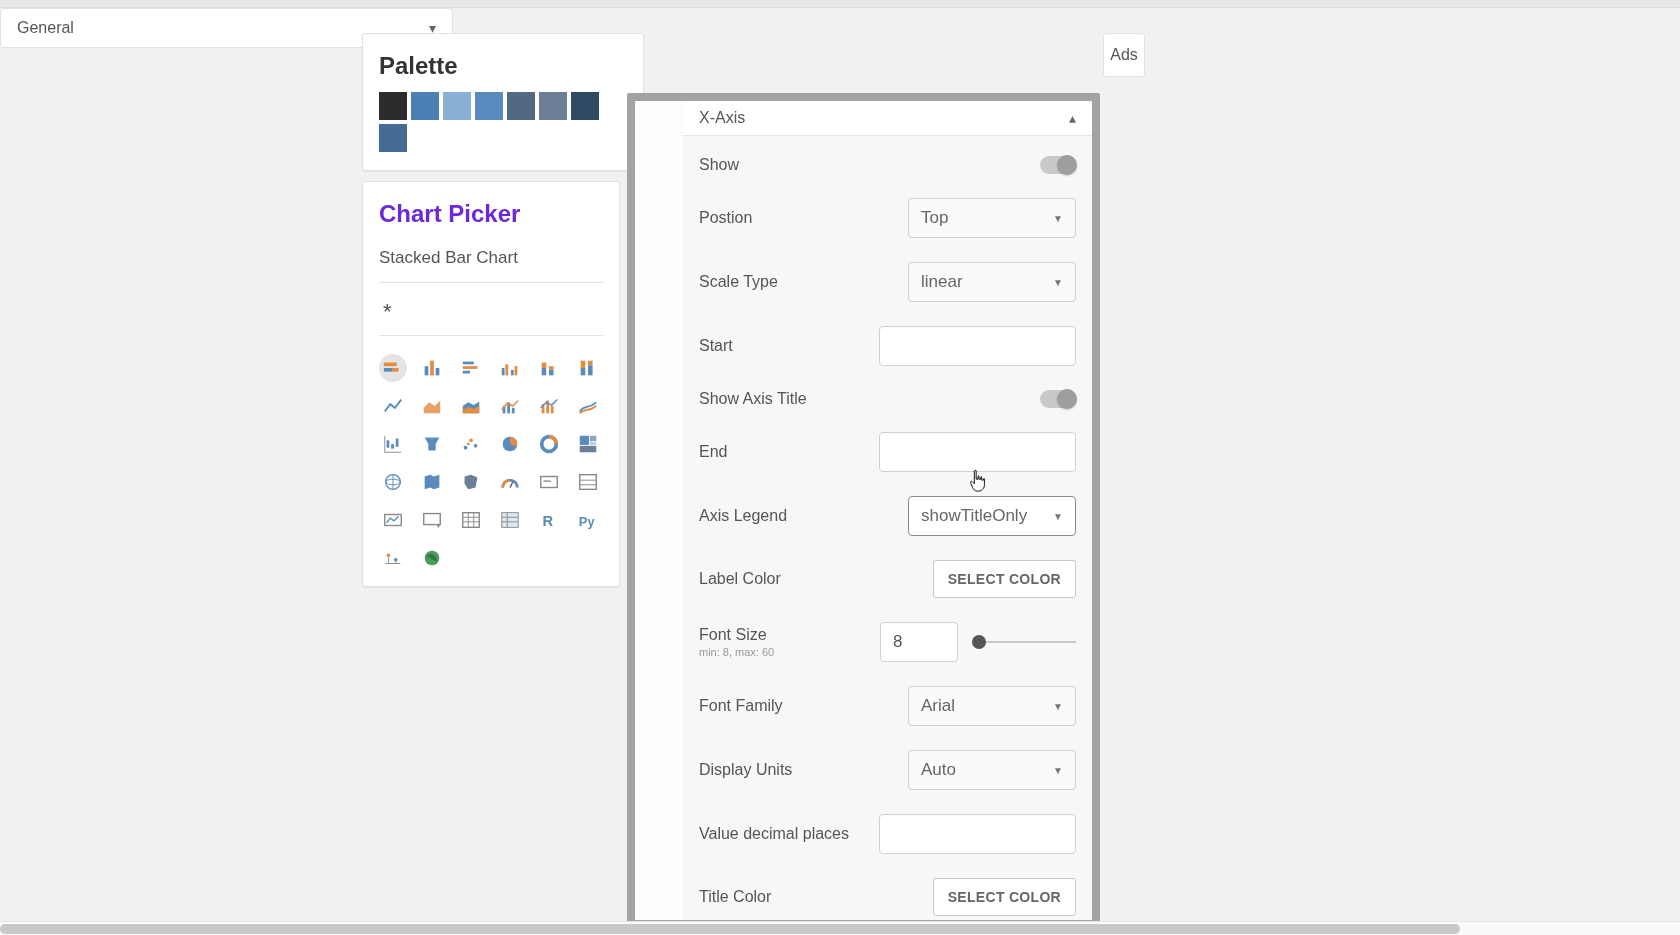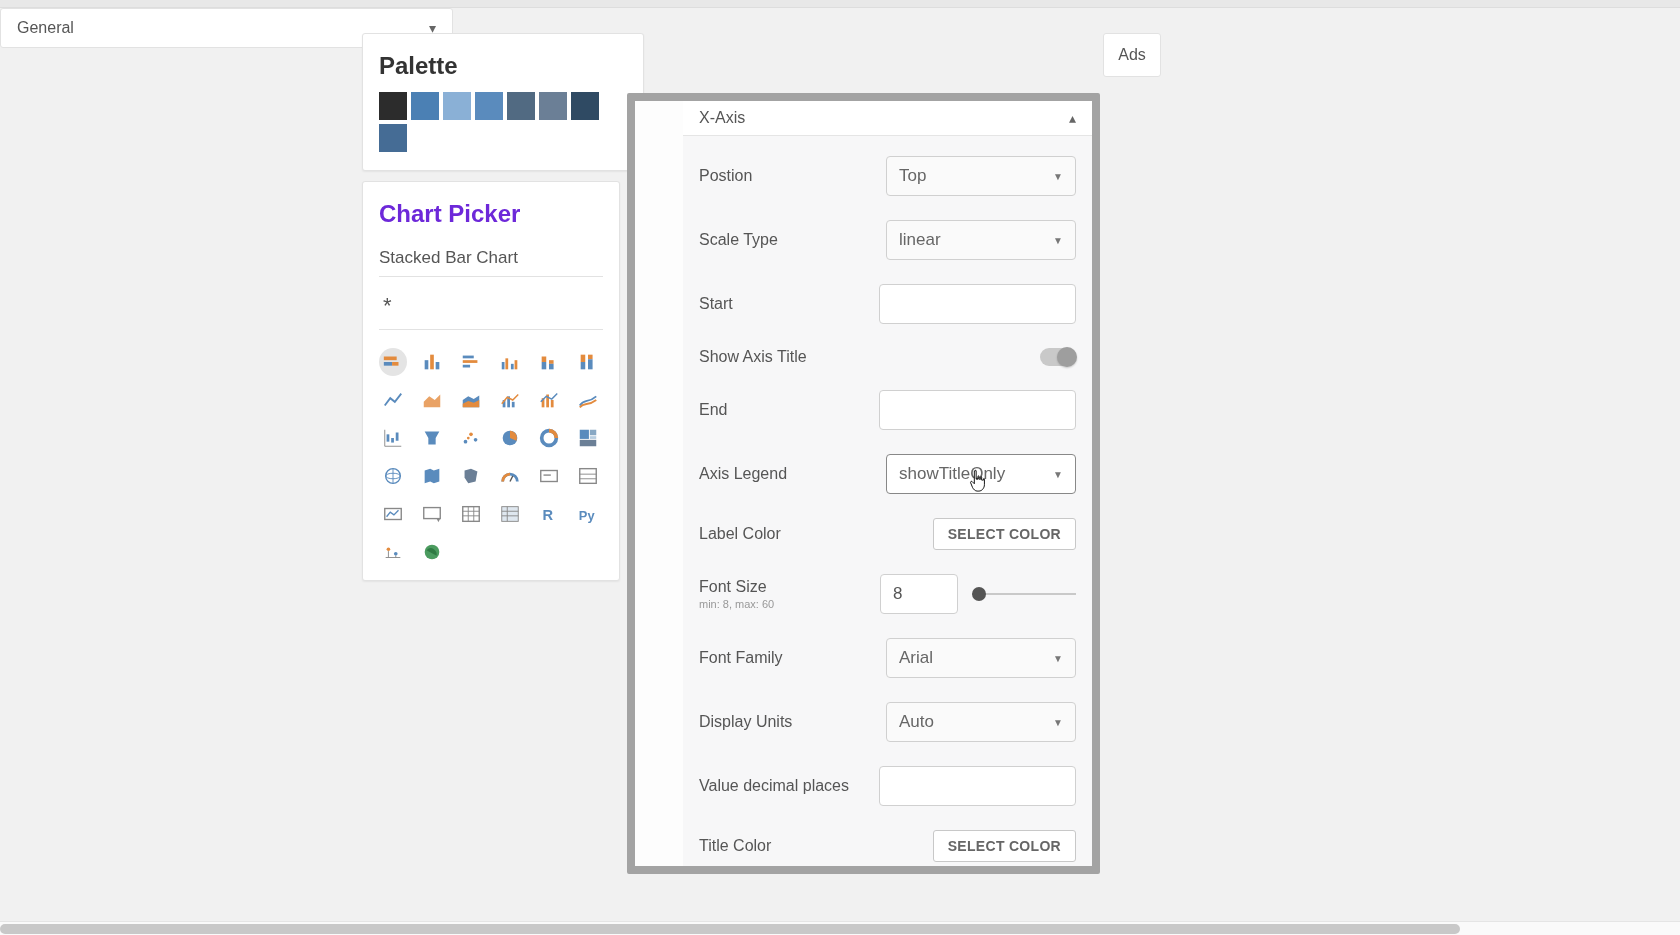--- a/index.html
+++ b/index.html
@@ -17,21 +17,21 @@
 
   
   .palette-panel { left: 362px; top: 25px; width: 282px; padding: 18px 16px 18px 16px; }
   .palette-title { font-size: 24px; font-weight: 600; color: #333; margin-bottom: 12px; }
   .swatches { display: flex; flex-wrap: wrap; gap: 4px; }
   .swatch { width: 28px; height: 28px; }
 
   
   .chartpicker-panel { left: 362px; top: 173px; width: 258px; padding: 18px 16px 14px 16px; }
   .cp-title { font-size: 24px; font-weight: 600; color: #6d28d9; margin-bottom: 20px; }
-  .cp-subtitle { font-size: 17px; color: #555; margin-bottom: 8px; }
+  .cp-subtitle { font-size: 17px; color: #555; margin-bottom: 14px; }
   .cp-divider { height: 1px; background: #e2e2e2; margin: 4px 0 10px 0; }
   .cp-star { font-size: 22px; color: #555; padding: 6px 4px; }
   .cp-grid { display: grid; grid-template-columns: repeat(6, 1fr); gap: 10px 10px; padding-top: 8px; }
   .cp-icon {
     width: 28px; height: 28px; display: flex; align-items: center; justify-content: center;
     cursor: pointer; border-radius: 50%;
   }
   .cp-icon.selected { background: #e4e4e4; }
   .cp-icon svg { width: 22px; height: 22px; }
 
@@ -68,21 +68,21 @@
   .toggle {
     width: 36px; height: 18px; border-radius: 10px; background: #c9c9c9;
     position: relative; cursor: pointer;
   }
   .toggle .knob {
     position: absolute; top: -1px; right: -1px; width: 20px; height: 20px;
     background: #9e9e9e; border-radius: 50%; box-shadow: 0 1px 2px rgba(0,0,0,.2);
   }
 
   .select {
-    width: 190px; height: 40px; border: 1px solid #d0d0d0; border-radius: 4px;
+    width: 168px; height: 40px; border: 1px solid #d0d0d0; border-radius: 4px;
     background: #fafafa; display: flex; align-items: center; justify-content: space-between;
     padding: 0 12px; font-size: 17px; color: #666; cursor: pointer;
   }
   .select.focused { border-color: #888; background: #fff; }
   .select .tri { font-size: 10px; color: #777; }
   .input-text {
     width: 197px; height: 40px; border: 1px solid #d0d0d0; border-radius: 4px;
     background: #fff; padding: 0 12px; font-size: 17px; color: #555;
   }
   .input-small {
@@ -93,27 +93,27 @@
   .slider {
     width: 104px; height: 2px; background: #c9c9c9; position: relative;
   }
   .slider .dot {
     position: absolute; left: 0; top: -6px; width: 14px; height: 14px;
     background: #555; border-radius: 50%;
   }
 
   .btn-outline {
     border: 1px solid #c8c8c8; background: #fff; border-radius: 3px;
-    height: 32px; padding: 0 14px; font-size: 14px; font-weight: 600;
+    height: 38px; padding: 0 14px; font-size: 14px; font-weight: 600;
     color: #666; letter-spacing: 0.3px; cursor: pointer;
   }
 
   
   .ads-btn {
-    position: absolute; left: 1103px; top: 25px; width: 58px; height: 44px;
+    position: absolute; left: 1103px; top: 25px; width: 42px; height: 44px;
     background: #fff; border: 1px solid #e2e2e2; border-radius: 3px;
     display: flex; align-items: center; justify-content: center;
     font-size: 16px; color: #555;
   }
 
   
   .cursor-pointer {
     position: absolute; left: 967px; top: 460px; width: 22px; height: 26px; pointer-events: none;
   }
 
@@ -386,20 +386,26 @@
     </div>
   </div>
 
   <div class="xaxis-wrap">
     <div class="xaxis-header">
       <span>X-Axis</span>
       <span class="acc-chevron">▴</span>
     </div>
     <div class="xaxis-body">
 
+      <div class="fld-row">
+        <span class="fld-label">Show</span>
+        <div class="toggle">
+            <div class="knob"></div>
+          </div>
+      </div>
 
       <div class="fld-row">
         <span class="fld-label">Postion</span>
         <div class="select">
           <span>Top</span>
           <span class="tri">▼</span>
         </div>
       </div>
 
       <div class="fld-row">

